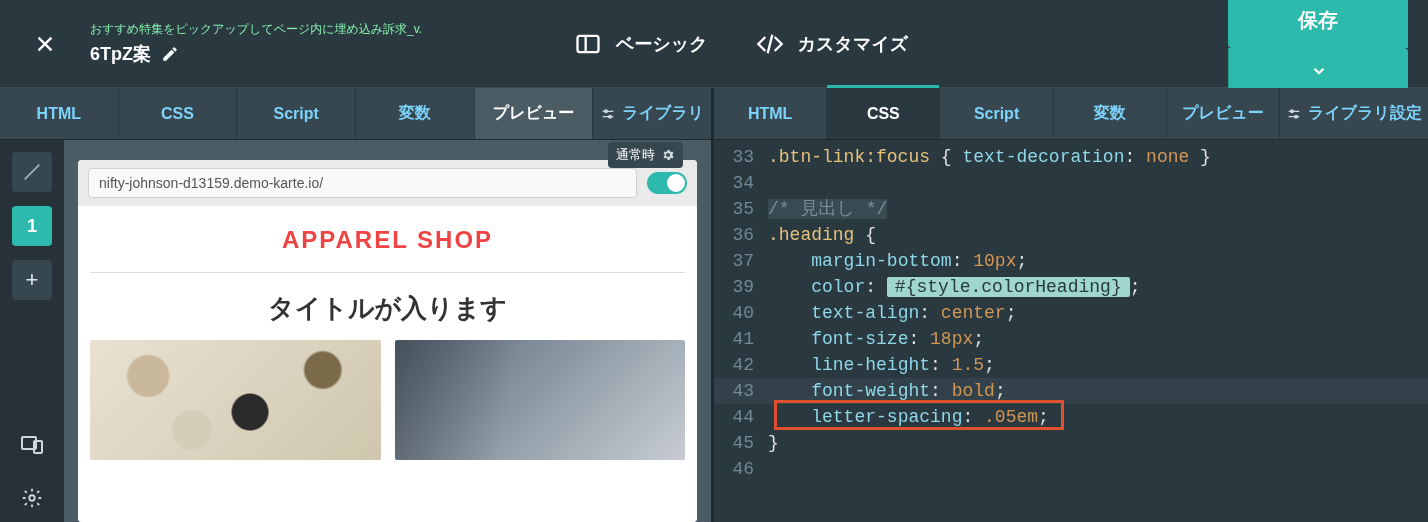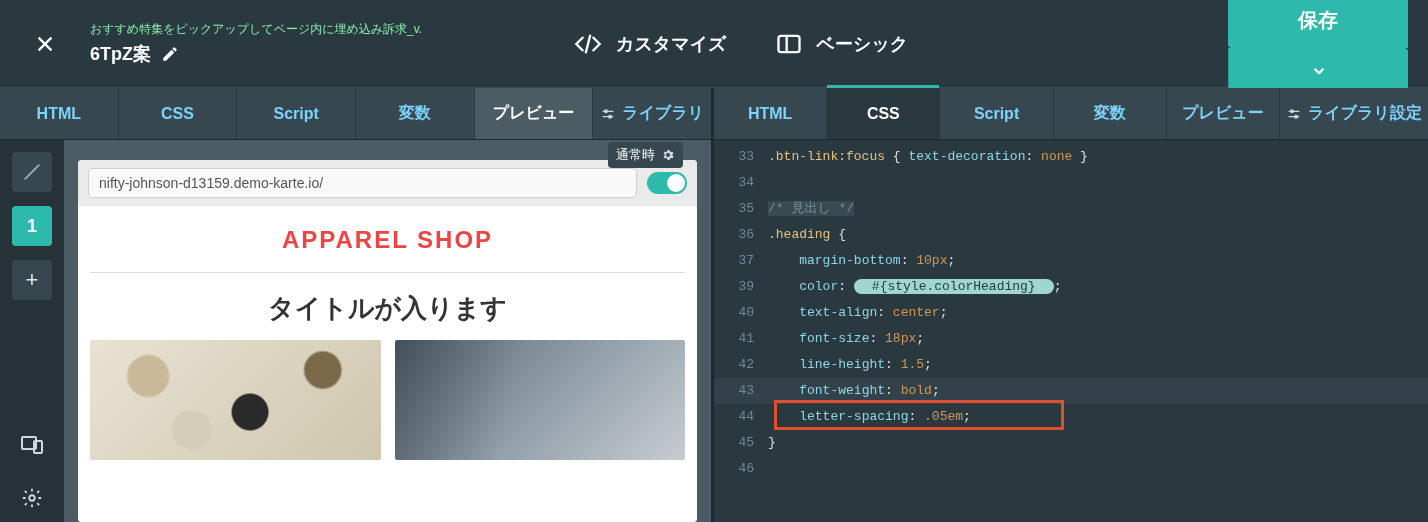--- a/index.html
+++ b/index.html
@@ -216,21 +216,21 @@
     background:
       linear-gradient(100deg, rgba(0,0,0,0.25), rgba(0,0,0,0) 40%),
       linear-gradient(135deg,#5a6a78,#9aa6b0 60%, #c7ccd1);
   }
 
   
   .code-body {
     flex: 1;
     background: #2a3940;
     font-family: "SFMono-Regular", Consolas, "Liberation Mono", Menlo, monospace;
-    font-size: 13px;
+    font-size: 18px;
     line-height: 26px;
     overflow: hidden;
     padding-top: 4px;
     position: relative;
   }
   .code-line {
     display: flex;
     align-items: flex-start;
     white-space: pre;
   }
@@ -245,21 +245,21 @@
   }
   .code { color: #e0e0e0; }
   .tok-sel { color: #e6c17a; }
   .tok-brace { color: #e0e0e0; }
   .tok-prop { color: #8fd6e8; }
   .tok-punct { color: #e0e0e0; }
   .tok-num { color: #d29654; }
   .tok-kw { color: #d29654; }
   .tok-hex { color: #d29654; }
   .tok-comment { color: #7a8e97; background: #3a4a52; }
-  .tok-interp { color: #293a40; background: #9fd6ce; border-radius:10px; padding:0 18px;}
+  .tok-interp { color: #293a40; background: #9fd6ce; border-radius:2px; padding:0 8px;}
   .highlight-box {
     position: absolute;
     border: 3px solid #e04f2e;
     pointer-events: none;
   }
 </style>
 </head>
 <body>
 
 <div class="topbar">
@@ -274,30 +274,30 @@
       <span>6TpZ案</span>
       <svg class="pencil" viewBox="0 0 24 24" fill="#fff">
           <path d="M3 17.25V21h3.75l11-11-3.75-3.75-11 11zM20.7 7.04a1 1 0 0 0 0-1.41l-2.34-2.34a1 1 0 0 0-1.41 0l-1.83 1.83 3.75 3.75 1.83-1.83z"></path>
         </svg>
     </div>
   </div>
 
   <div class="view-toggles">
     <div class="vt">
       <svg viewBox="0 0 24 24" fill="none" stroke="#fff" stroke-width="2">
-          <path d="M8 6l-6 6 6 6M16 6l6 6-6 6M14 4l-4 16"></path>
-        </svg>
-      <span>カスタマイズ</span>
-    </div>
-    <div class="vt">
-      <svg viewBox="0 0 24 24" fill="none" stroke="#fff" stroke-width="2">
           <rect x="3" y="5" width="18" height="14" rx="2"></rect>
           <path d="M10 5v14"></path>
         </svg>
       <span>ベーシック</span>
+    </div>
+    <div class="vt">
+      <svg viewBox="0 0 24 24" fill="none" stroke="#fff" stroke-width="2">
+          <path d="M8 6l-6 6 6 6M16 6l6 6-6 6M14 4l-4 16"></path>
+        </svg>
+      <span>カスタマイズ</span>
     </div>
   </div>
 
   <div class="right-actions">
     <button class="save-btn">保存</button>
     <button class="save-more">
       <svg viewBox="0 0 24 24" fill="none" stroke="#fff" stroke-width="3">
           <path d="M6 9l6 6 6-6"></path>
         </svg>
     </button>

